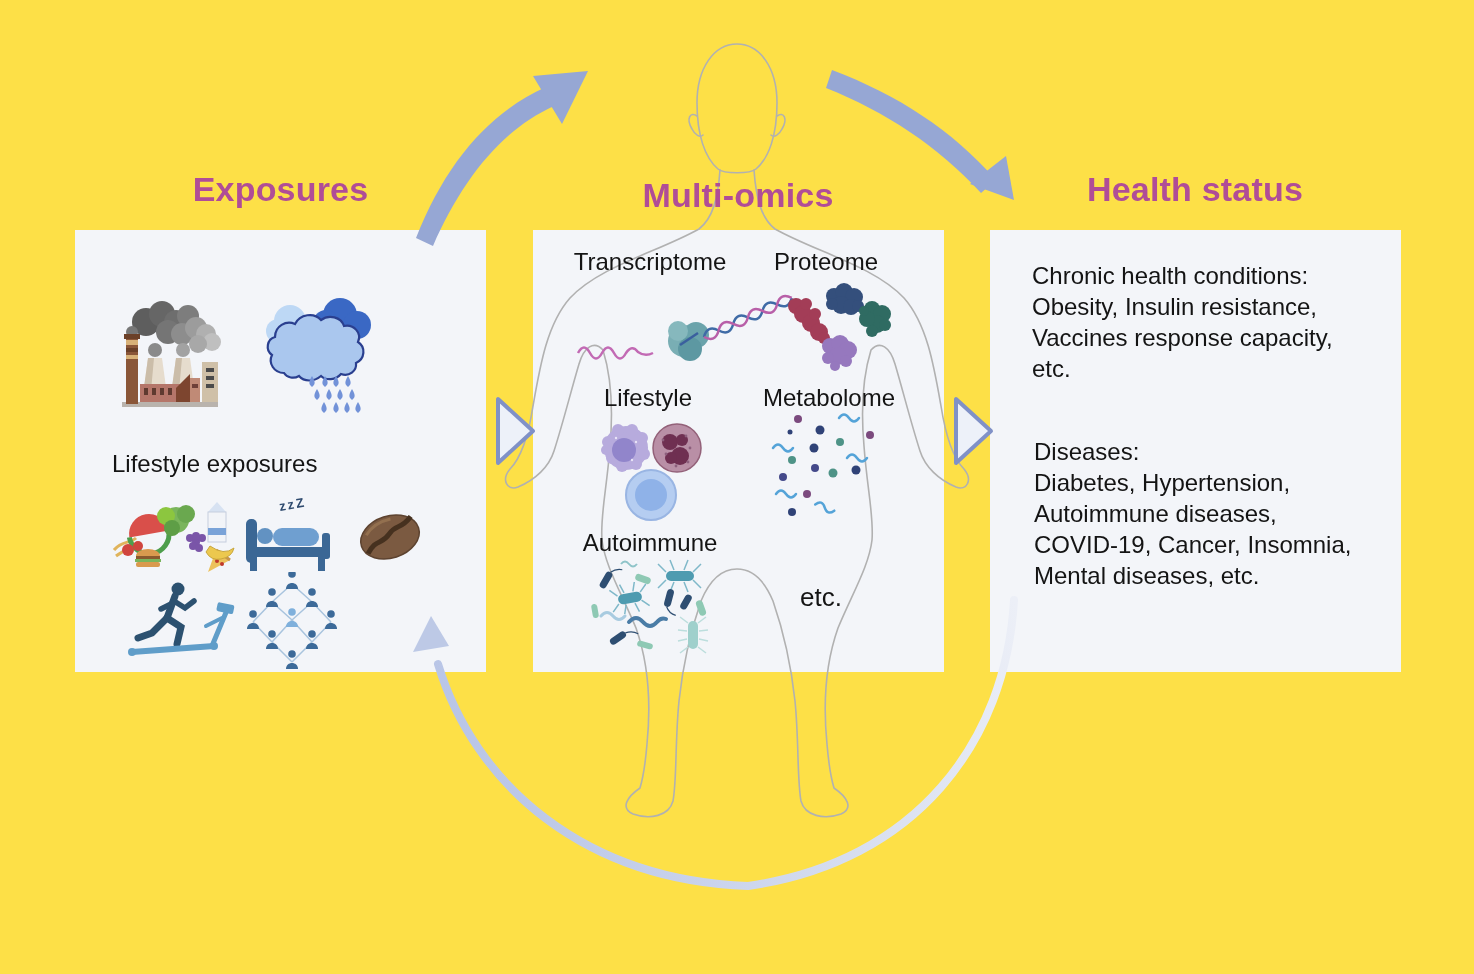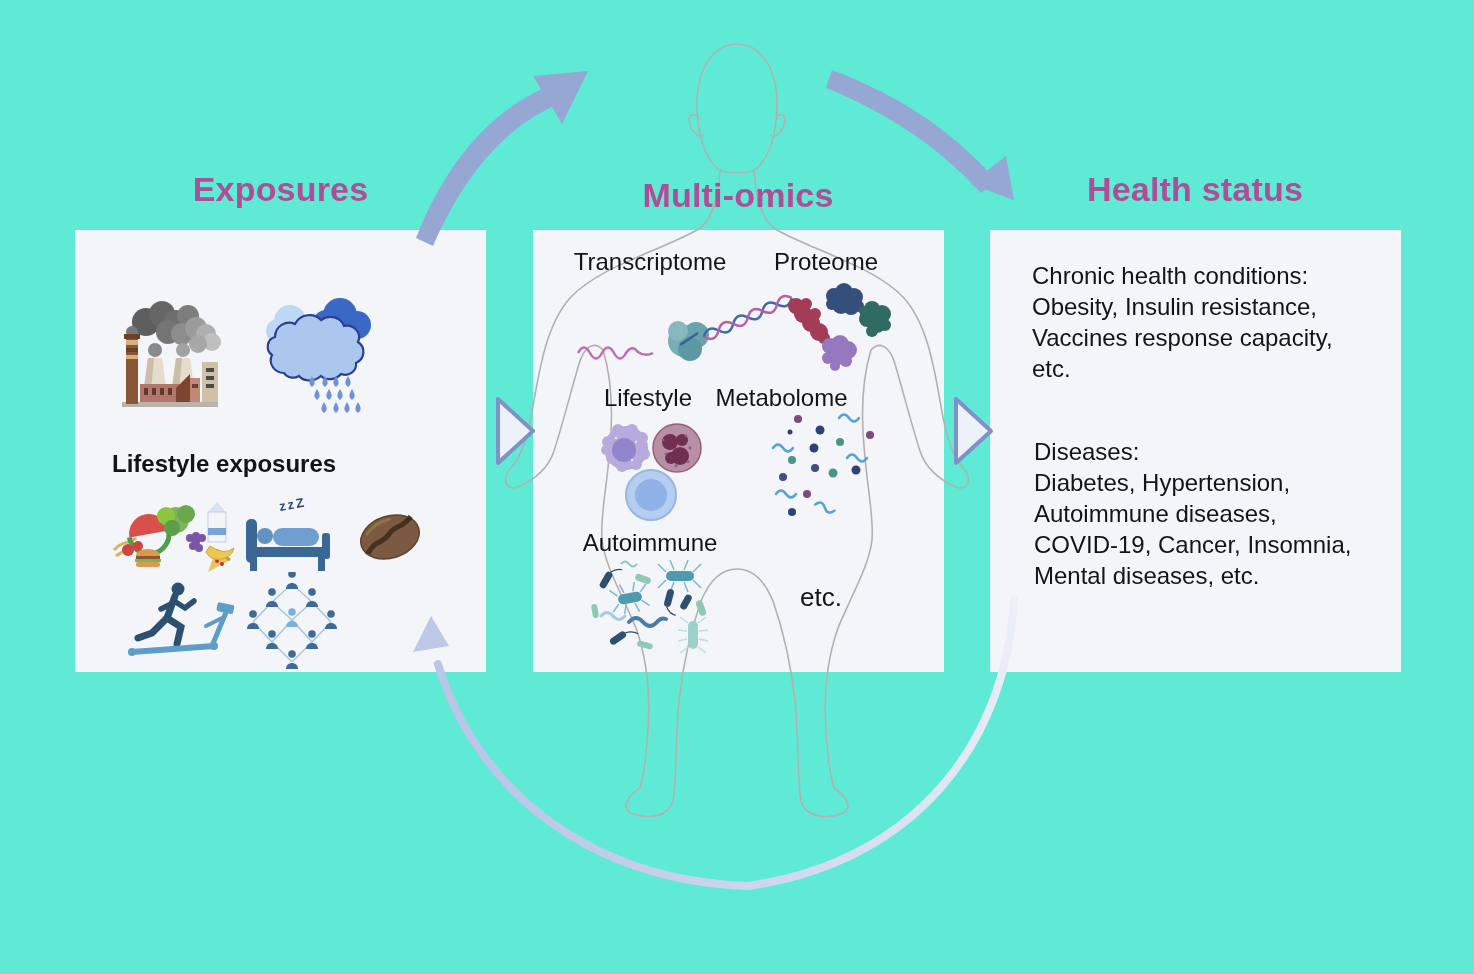--- a/index.html
+++ b/index.html
@@ -1,16 +1,16 @@
 <!DOCTYPE html>
 <html style="--accent: #b04d97; --arrow: #96a7d4; --arrowLight: #c3cfe9; --triangleStroke: #8091c7; --triangleFill: #edf1f9; --panelBg: #f3f5f9; --bodyLine: #b1b1b1; --text: #151515;"><head>
 <meta charset="utf-8">
 <style>
   html,body{margin:0;padding:0;background:#fff;}
-  .canvas{position:relative;width:1474px;height:974px;background:#5eead4;overflow:hidden;
+  .canvas{position:relative;width:1474px;height:974px;background:#fde047;overflow:hidden;
           font-family:"Liberation Sans",sans-serif;color:var(--text,#151515);}
   .panel{position:absolute;top:230px;height:442px;width:411px;background:var(--panelBg,#f3f5f9);z-index:1;}
   #overlay{position:absolute;left:0;top:0;z-index:2;pointer-events:none;}
   .big-title{position:absolute;z-index:3;font-size:34px;font-weight:700;color:var(--accent,#b04d97);
              text-align:center;letter-spacing:0.2px;}
   .lbl{position:absolute;z-index:3;font-size:24px;color:#141414;}
   .lbl.center{text-align:center;}
   .icon{position:absolute;z-index:3;}
   .hs-block{position:absolute;z-index:3;font-size:24px;line-height:31px;color:#141414;width:350px;}
   .hs-block b{font-weight:400;}
@@ -139,21 +139,21 @@
         <path d="M67 96 C70 101 71 104 67 107 C63 104 64 101 67 96 Z"></path>
       <path d="M78 96 C81 101 82 104 78 107 C74 104 75 101 78 96 Z"></path>
         <path d="M90 96 C93 101 94 104 90 107 C86 104 87 101 90 96 Z"></path>
       <path d="M62 109 C65 114 66 117 62 120 C58 117 59 114 62 109 Z"></path>
         <path d="M74 109 C77 114 78 117 74 120 C70 117 71 114 74 109 Z"></path>
       <path d="M85 109 C88 114 89 117 85 120 C81 117 82 114 85 109 Z"></path>
         <path d="M96 109 C99 114 100 117 96 120 C92 117 93 114 96 109 Z"></path>
     </g>
   </svg>
 
-  <div class="lbl" style="left:112px;top:450px;font-weight:bold;">Lifestyle exposures</div>
+  <div class="lbl" style="left:112px;top:450px;">Lifestyle exposures</div>
 
   <svg class="icon" style="left:112px;top:498px;" width="126" height="78" viewBox="0 0 126 78">
     <path d="M2 52 C10 42 18 46 24 40" stroke="#e0b45c" stroke-width="3" fill="none"></path>
     <path d="M4 58 C14 50 20 52 28 46" stroke="#e0b45c" stroke-width="3" fill="none"></path>
     <path d="M16 36 A20 20 0 0 1 56 36 Z" fill="#d94f4a" transform="rotate(-10 36 30)"></path>
     <path d="M16 36 A20 20 0 0 0 56 36" stroke="#4e9e4c" stroke-width="5" fill="none" transform="rotate(-10 36 30)"></path>
     <circle cx="64" cy="22" r="13" fill="#7ab55c"></circle>
       <circle cx="54" cy="18" r="9" fill="#8cc63f"></circle>
     <circle cx="74" cy="16" r="9" fill="#6aa84f"></circle>
       <circle cx="60" cy="30" r="8" fill="#5e9e46"></circle>
@@ -290,21 +290,21 @@
         <circle cx="60" cy="68" r="9"></circle>
         <circle cx="68" cy="74" r="9"></circle>
       <circle cx="58" cy="80" r="9"></circle>
         <circle cx="48" cy="82" r="6"></circle>
         <circle cx="66" cy="85" r="6"></circle>
         <circle cx="55" cy="90" r="5"></circle>
     </g>
   </svg>
 
   <div class="lbl center" style="left:568px;top:384px;width:160px;">Lifestyle</div>
-  <div class="lbl center" style="left:709px;top:384px;width:145px;">Metabolome</div>
+  <div class="lbl center" style="left:750px;top:384px;width:145px;text-align:right;">Metabolome</div>
 
   <svg class="icon" style="left:598px;top:418px;" width="112" height="105" viewBox="0 0 112 105">
     <g fill="#b7abdd">
       <circle cx="28" cy="30" r="22"></circle>
       <circle cx="10" cy="24" r="6"></circle>
         <circle cx="14" cy="40" r="6"></circle>
         <circle cx="24" cy="48" r="6"></circle>
       <circle cx="38" cy="46" r="6"></circle>
         <circle cx="46" cy="36" r="6"></circle>
         <circle cx="44" cy="20" r="6"></circle>

